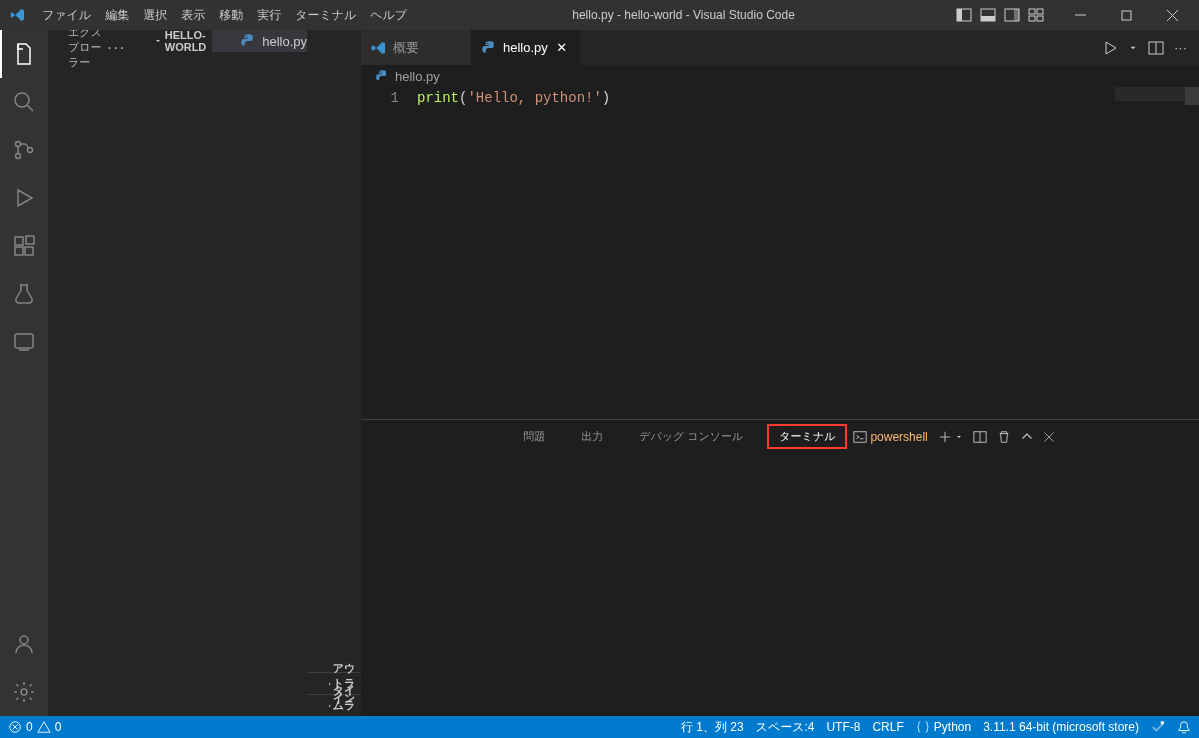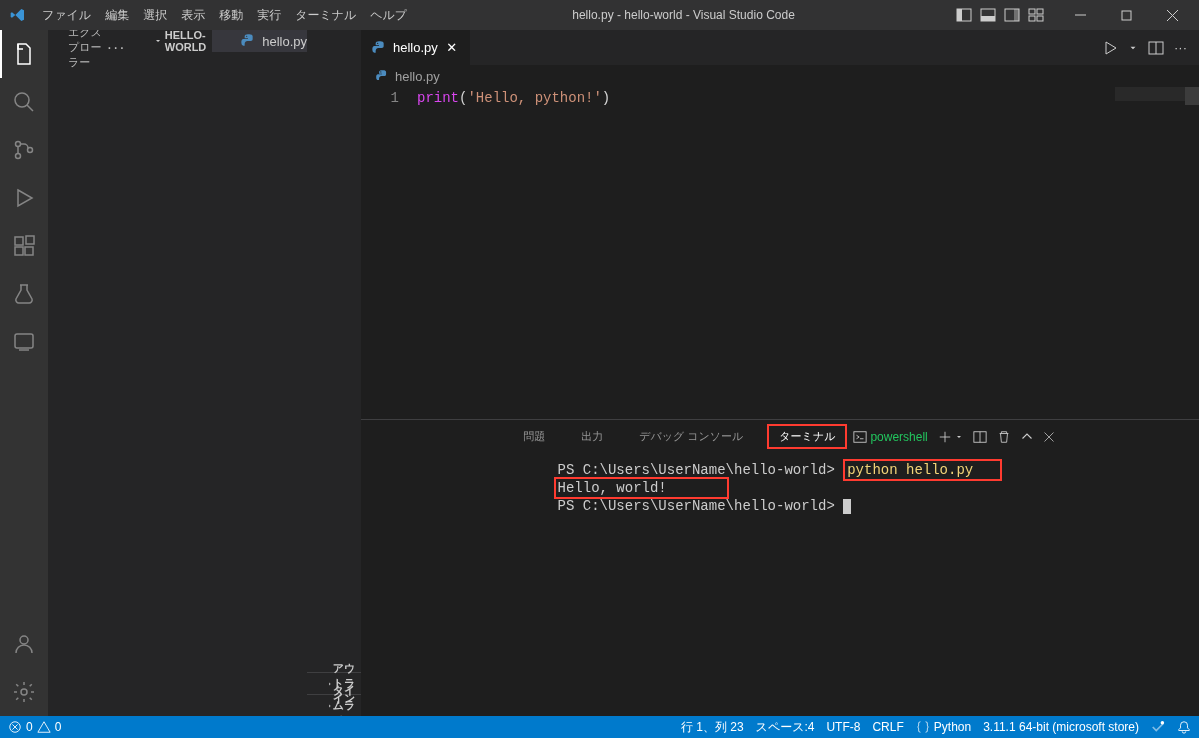--- a/index.html
+++ b/index.html
@@ -95,39 +95,39 @@
 .tabs-action { cursor: pointer; display: flex; align-items: center; }
 
 .breadcrumb {
   height: 22px; display: flex; align-items: center; padding-left: 14px; gap: 6px;
   font-size: 13px; color: #a0a0a0;
 }
 
 .code-area { flex: 1; display: flex; position: relative; font-family: Consolas, "Courier New", monospace; font-size: 14px; }
 .gutter { width: 56px; text-align: right; padding-right: 18px; color: #858585; padding-top: 2px; line-height: 19px; }
 .code-content { flex: 1; padding-top: 2px; line-height: 19px; }
-.tok-fn { color: #d946ef; }
+.tok-fn { color: #bef264; }
 .tok-paren { color: #d4d4d4; }
 .tok-str { color: #ce9178; }
 .minimap { position: absolute; right: 14px; top: 0; width: 70px; height: 14px; background: rgba(120,120,120,0.12); }
 .scrollbar-v { position: absolute; right: 0; top: 0; width: 14px; height: 100%; }
 .scrollbar-thumb { width: 14px; height: 18px; background: rgba(200,200,200,0.18); }
 
 .panel {
   height: 297px; background: #1e1e1e; border-top: 1px solid #3f3f41;
   display: flex; flex-direction: column; align-items: center;
 }
 .panel-tabs {
   height: 33px; display: flex; align-items: center; padding: 0 10px; gap: 0;
   font-size: 11px; color: #969696;
 }
 .panel-tab { padding: 5px 12px; margin: 0 6px; cursor: pointer; }
 .panel-tab.active { color: #ffffff; border-bottom: 1px solid #ffffff; }
 .panel-tab.highlighted { border: 2px solid #ff3b30; padding: 3px 10px; }
-.panel-actions { margin-left: auto; display: flex; align-items: center; gap: 10px; color: #22c55e; font-size: 12px; }
+.panel-actions { margin-left: auto; display: flex; align-items: center; gap: 10px; color: #fdba74; font-size: 12px; }
 .panel-action { cursor: pointer; display: flex; align-items: center; gap: 3px; }
 
 .terminal-body {
   flex: 1; padding: 8px 14px; font-family: Consolas, "Courier New", monospace;
   font-size: 14px; line-height: 18px; color: #cccccc;
 }
 .term-line { white-space: pre; }
 .highlight-box-red { border: 2px solid #ff3b30; padding: 0 2px; margin: -2px 0; display: inline-block; }
 .term-cmd { color: #f2d478; }
 .term-cursor { display: inline-block; width: 8px; height: 15px; background: #cccccc; vertical-align: text-bottom; }
@@ -306,20 +306,27 @@
         <svg width="14" height="14" viewBox="0 0 16 16">
             <path fill="#ccc" d="M6 4l4 4-4 4z"></path>
           </svg>
         <span>タイムライン</span>
       </div>
     </div>
   </div>
 
   <div class="editor-area">
     <div class="tabs-row">
+      <div class="tab">
+        <svg class="vscode-icon" viewBox="0 0 24 24">
+            <path fill="#3a94d6" d="M17 3l-9 9 9 9 4-2V5l-4-2zM3 8l5 4-5 4-2-1V9l2-1z"></path>
+          </svg>
+        <span>概要</span>
+        <span class="tab-close">✕</span>
+      </div>
       <div class="tab active">
         <svg class="python-icon" viewBox="0 0 24 24">
             <path fill="#4b8bbe" d="M12 2c-3 0-5 1-5 3v3h5v1H5c-2 0-3 2-3 5s1 5 3 5h2v-3c0-2 2-4 4-4h5c2 0 3-1 3-3V5c0-2-2-3-5-3h-2zm-2 2a1 1 0 1 1 0 2 1 1 0 0 1 0-2z"></path>
           </svg>
         <span>hello.py</span>
         <span class="tab-close">✕</span>
       </div>
       <div class="tabs-actions">
         <span class="tabs-action">
             <svg width="16" height="16" viewBox="0 0 16 16">
@@ -395,25 +402,20 @@
               </svg>
             </span>
           <span class="panel-action">
               <svg width="12" height="12" viewBox="0 0 16 16">
                 <line x1="2" y1="2" x2="14" y2="14" stroke="#ccc"></line>
                 <line x1="14" y1="2" x2="2" y2="14" stroke="#ccc"></line>
               </svg>
             </span>
         </div>
       </div>
-      <div class="terminal-body">
-        <div class="term-line"><span>PS C:\Users\UserName\hello-world&gt;</span> <span class="highlight-box-red"><span class="term-cmd">python hello.py</span>&nbsp;&nbsp;&nbsp;</span></div>
-        <div class="term-line"><span class="highlight-box-red" style="margin-left:-4px; padding-right:60px;"><span>Hello, world!</span></span></div>
-        <div class="term-line"><span>PS C:\Users\UserName\hello-world&gt;</span> <span class="term-cursor"></span></div>
-      </div>
     </div>
   </div>
 </div>
 
 <div class="statusbar">
   <div class="status-left">
     <span class="status-item">
       <svg width="14" height="14" viewBox="0 0 16 16">
           <circle cx="8" cy="8" r="6" fill="none" stroke="#fff"></circle>
           <line x1="5" y1="5" x2="11" y2="11" stroke="#fff"></line>

